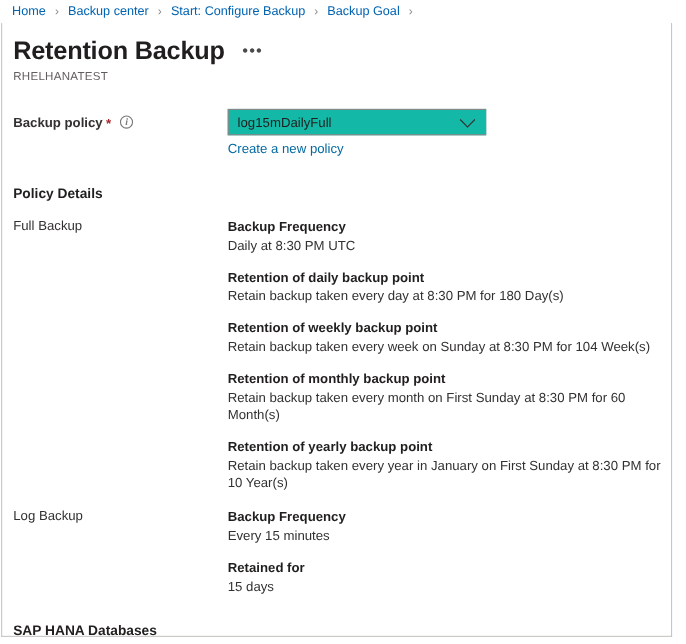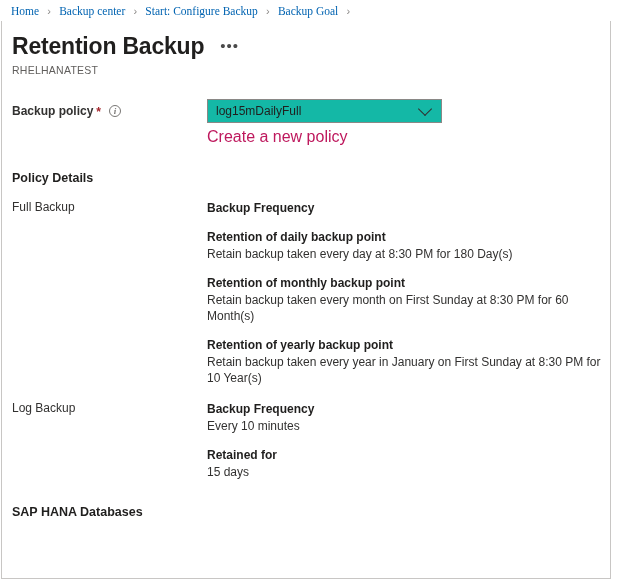--- a/index.html
+++ b/index.html
@@ -20,21 +20,20 @@
     padding: 3px 0 0 11px;
     font-size: 11.5px;
     line-height: 16px;
     white-space: nowrap;
     height: 16px;
   }
   .crumb {
     color: #0063b1;
     cursor: pointer;
     text-decoration: none;
-    font-family: Liberation Serif, serif;
   }
   .crumb-sep {
     color: #8a8886;
     margin: 0 5px;
     font-size: 11px;
   }
 
   
   .frame {
     position: relative;
@@ -138,22 +137,22 @@
     width: 9px;
     height: 9px;
     border-right: 1.3px solid #323130;
     border-bottom: 1.3px solid #323130;
     transform: rotate(45deg);
     margin-right: 3px;
     margin-top: -4px;
   }
   .link {
     display: inline-block;
-    color: #be185d;
-    font-size: 16px;
+    color: #0369a1;
+    font-size: 12px;
     margin-top: 5px;
     cursor: pointer;
     text-decoration: none;
   }
 
   
   .section-head {
     font-size: 12.5px;
     font-weight: 700;
     color: #201f1e;
@@ -226,42 +225,47 @@
       </div>
     </div>
 
     <div class="section-head">Policy Details</div>
 
     <div class="detail-row">
       <div class="detail-label">Full Backup</div>
       <div class="detail-col">
         <div class="detail-block">
           <div class="detail-title">Backup Frequency</div>
+          <div class="detail-text">Daily at 8:30 PM UTC</div>
         </div>
         <div class="detail-block">
           <div class="detail-title">Retention of daily backup point</div>
           <div class="detail-text">Retain backup taken every day at 8:30 PM for 180 Day(s)</div>
+        </div>
+        <div class="detail-block">
+          <div class="detail-title">Retention of weekly backup point</div>
+          <div class="detail-text">Retain backup taken every week on Sunday at 8:30 PM for 104 Week(s)</div>
         </div>
         <div class="detail-block">
           <div class="detail-title">Retention of monthly backup point</div>
           <div class="detail-text">Retain backup taken every month on First Sunday at 8:30 PM for 60 Month(s)</div>
         </div>
         <div class="detail-block">
           <div class="detail-title">Retention of yearly backup point</div>
           <div class="detail-text">Retain backup taken every year in January on First Sunday at 8:30 PM for 10 Year(s)</div>
         </div>
       </div>
     </div>
 
     <div class="detail-row">
       <div class="detail-label">Log Backup</div>
       <div class="detail-col">
         <div class="detail-block">
           <div class="detail-title">Backup Frequency</div>
-          <div class="detail-text">Every 10 minutes</div>
+          <div class="detail-text">Every 15 minutes</div>
         </div>
         <div class="detail-block">
           <div class="detail-title">Retained for</div>
           <div class="detail-text">15 days</div>
         </div>
       </div>
     </div>
 
     <div class="section-head">SAP HANA Databases</div>
 

